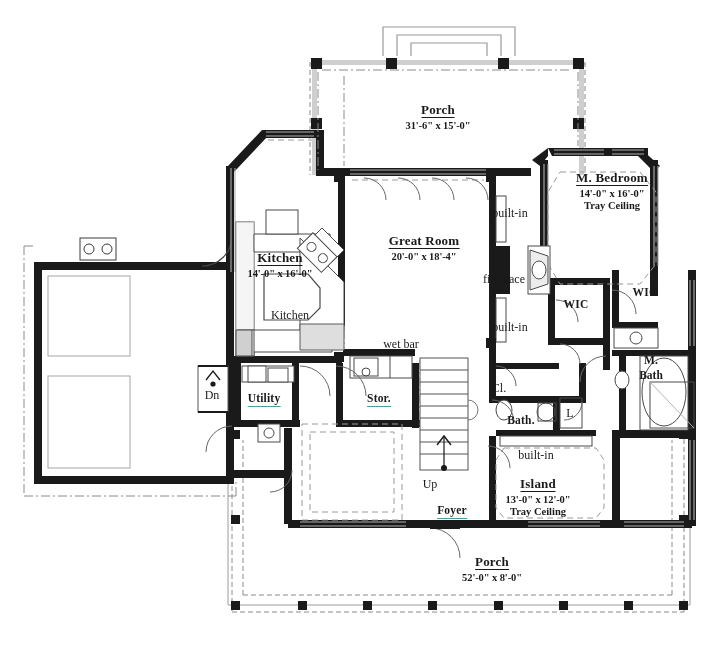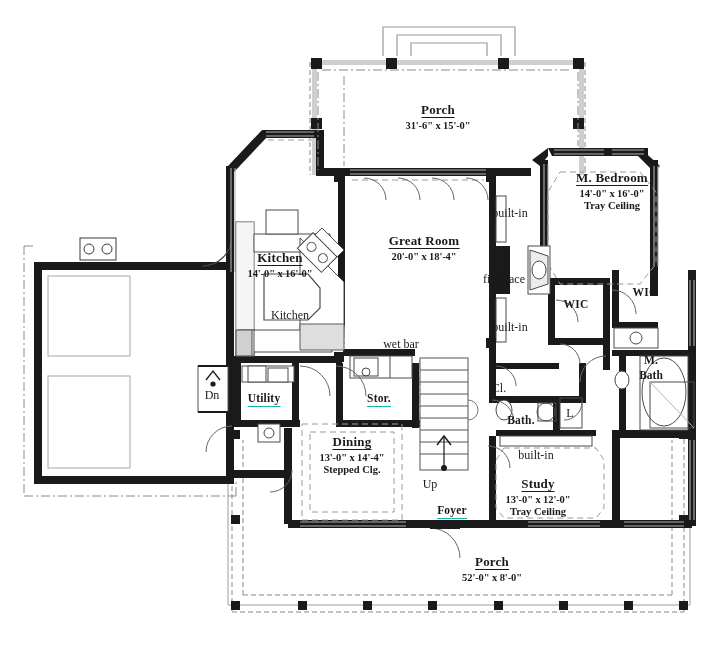--- a/index.html
+++ b/index.html
@@ -460,28 +460,23 @@
     <span class="rname">Kitchen</span>
     <span class="rdim">14'-0" x 16'-0"</span>
   </div>
 
 
   <div class="lbl small plain" style="left:651px; top:350px;">
     <span class="rname" style="font-weight:bold; border-bottom:none;">M.</span>
     <span class="rnote" style="font-size:11.5px;">Bath</span>
   </div>
 
-  <div class="lbl" style="left:352px; top:432px;">
-    <span class="rname">Dining</span>
-    <span class="rdim">13'-0" x 14'-4"</span>
-    <span class="rnote">Stepped Clg.</span>
-  </div>
 
   <div class="lbl" style="left:538px; top:474px;">
-    <span class="rname">Study</span>
+    <span class="rname">Island</span>
     <span class="rdim">13'-0" x 12'-0"</span>
     <span class="rnote">Tray Ceiling</span>
   </div>
 
   <div class="lbl" style="left:492px; top:552px;">
     <span class="rname">Porch</span>
     <span class="rdim">52'-0" x 8'-0"</span>
   </div>
 
   <div class="lbl small" style="left:264px; top:388px;">

